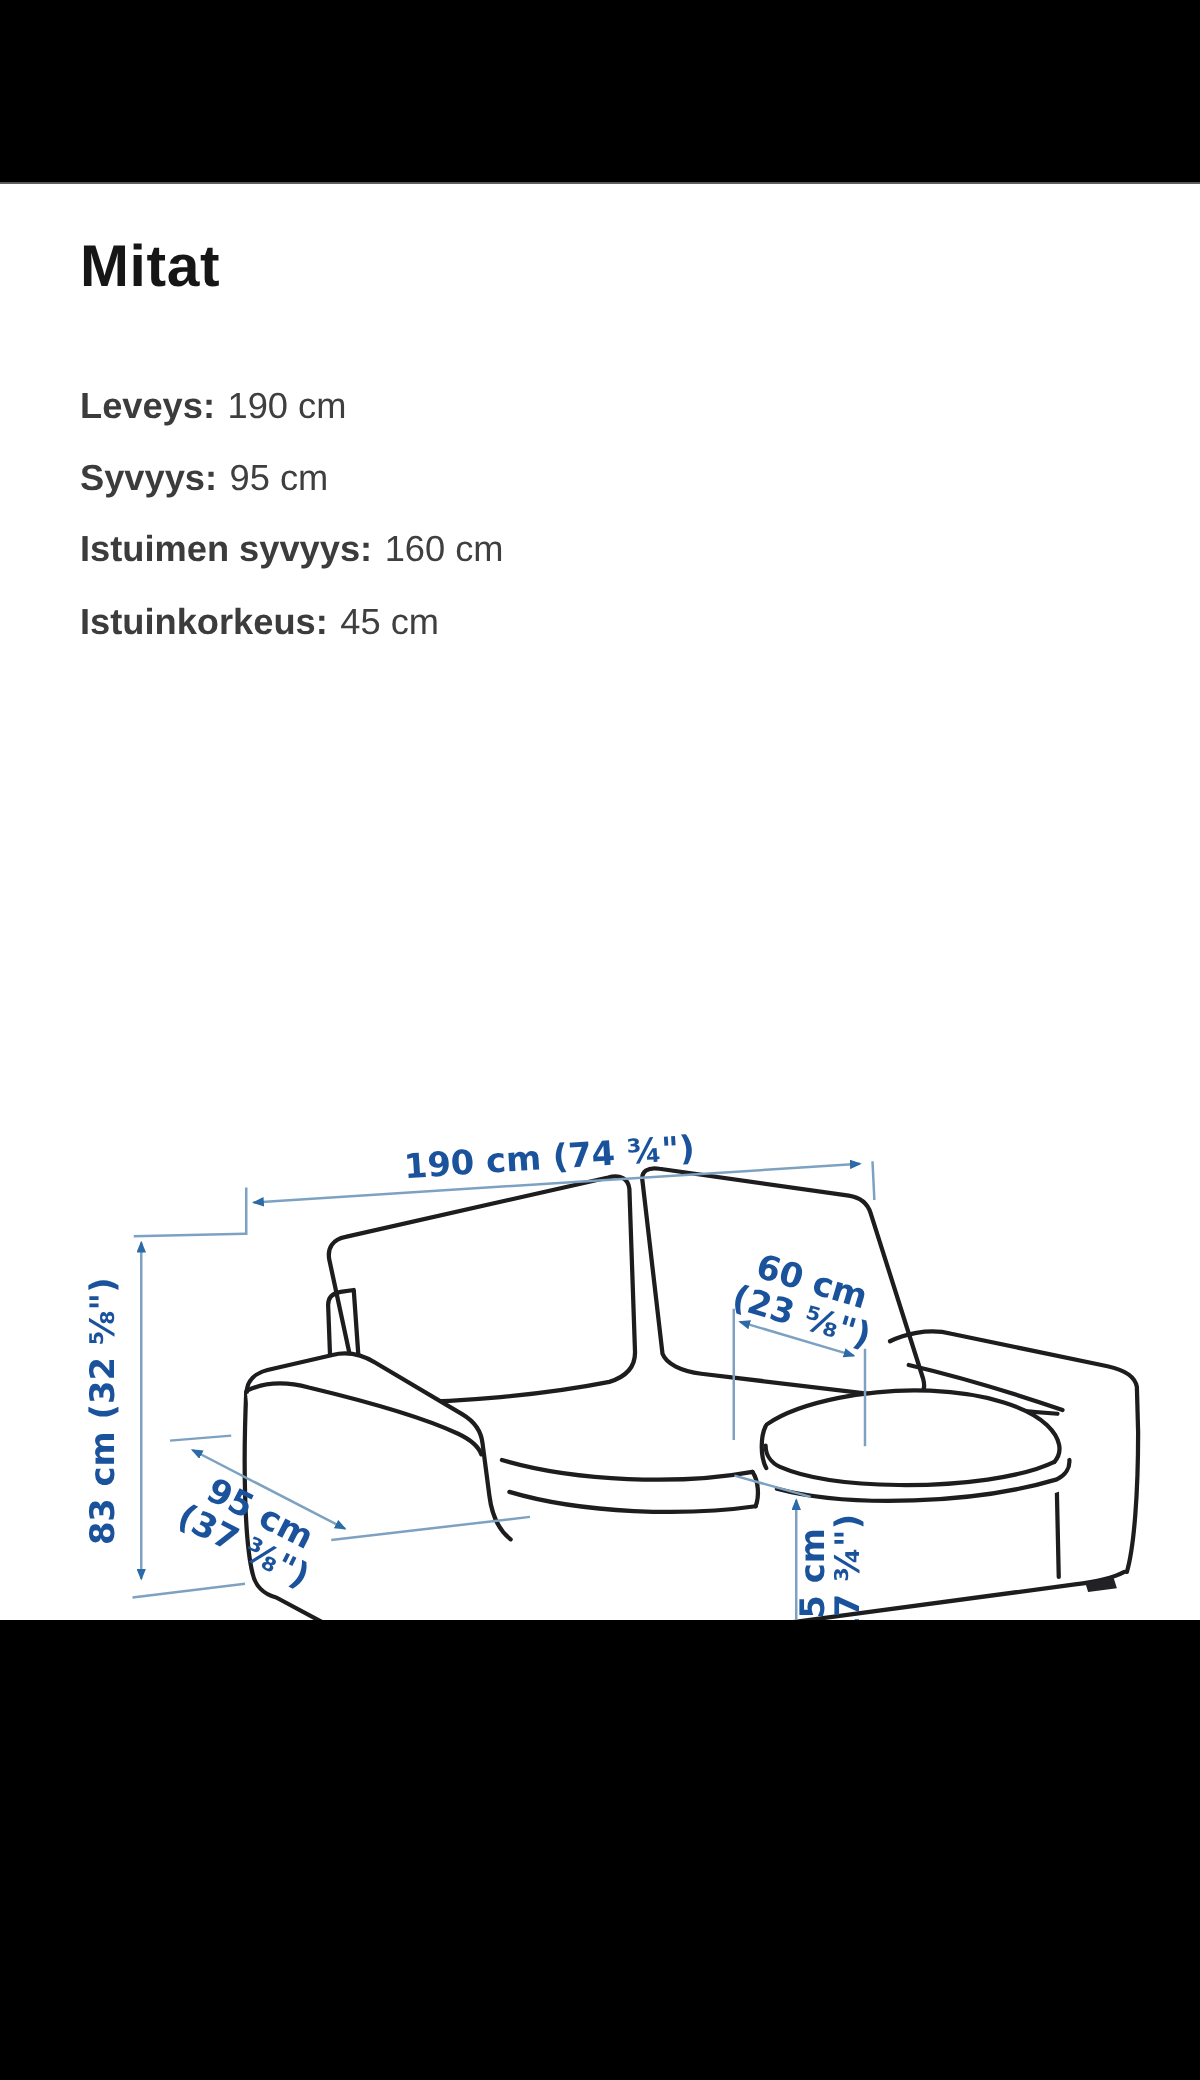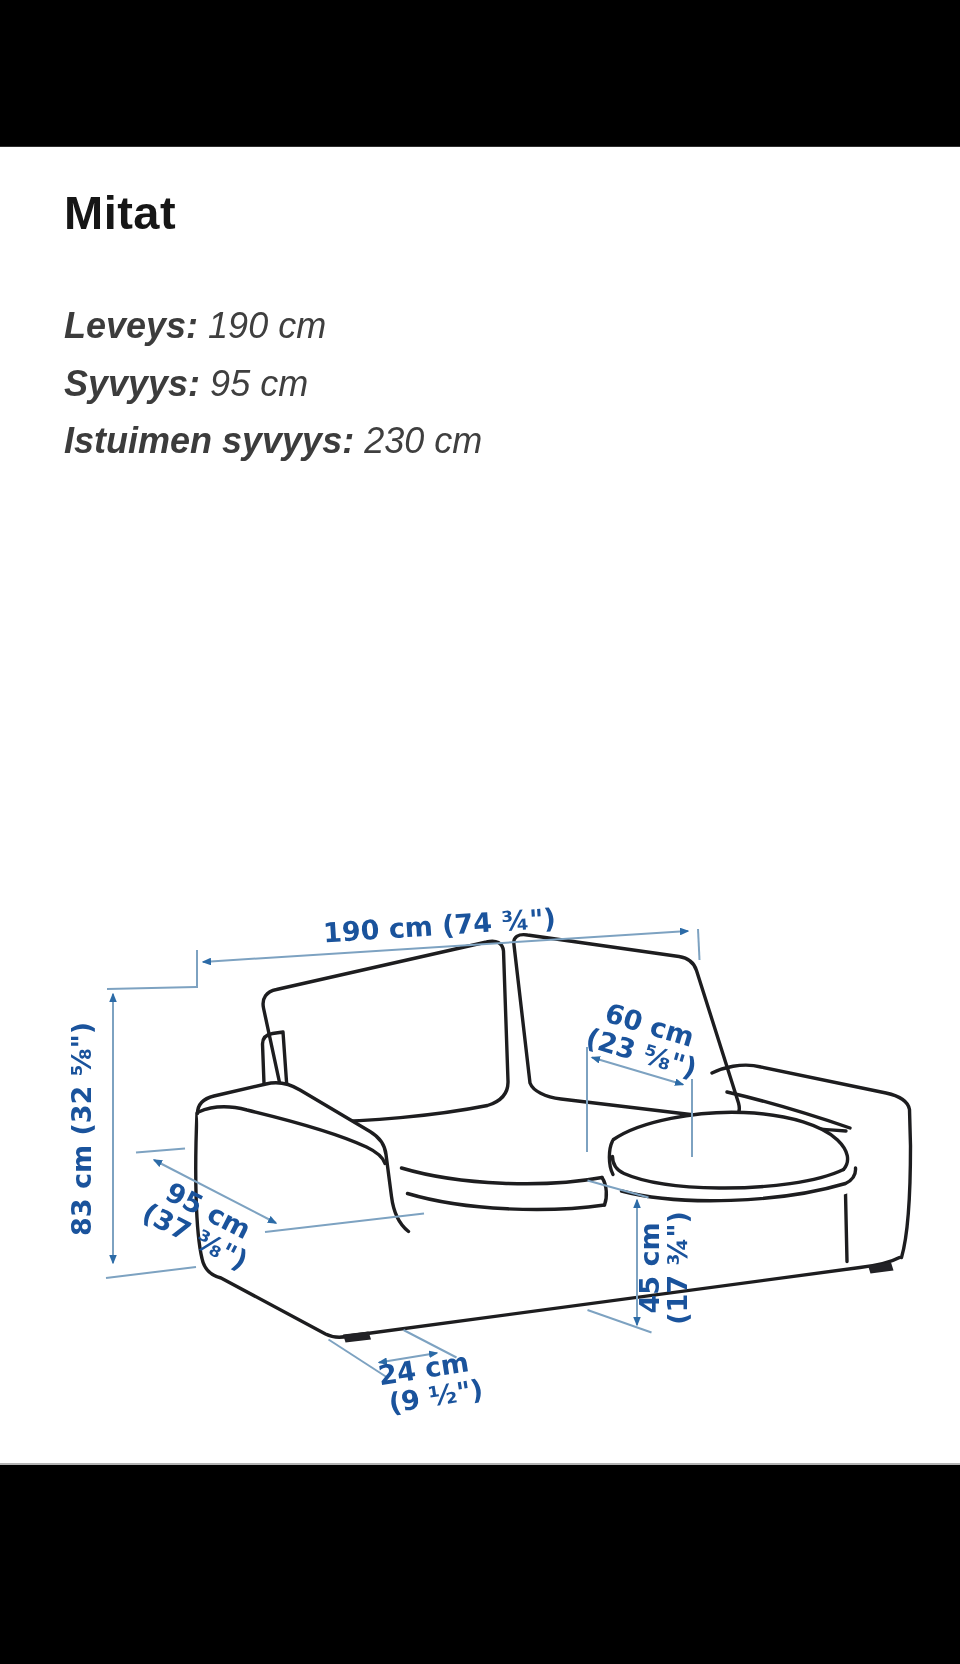--- a/index.html
+++ b/index.html
@@ -1,24 +1,24 @@
 <!DOCTYPE html>
 <html><head>
 <meta charset="utf-8">
 <style>
   html,body{margin:0;padding:0;background:#000;}
-  .screen{position:relative;width:960px;height:1664px;background:#000;overflow:hidden;
+  .screen{position:relative;width:960px;height:1296px;background:#000;overflow:hidden;
           font-family:"Liberation Sans","DejaVu Sans",sans-serif;}
   .topbar{position:absolute;left:0;top:0;width:960px;height:146px;background:#000;}
   .bottombar{position:absolute;left:0;top:1465px;width:960px;height:199px;background:#000;}
   .content{position:absolute;left:0;top:146px;width:960px;height:1319px;background:#ffffff;
            border-top:1px solid #2e2e2e;border-bottom:2px solid #b3b3b3;box-sizing:border-box;}
   .page-title{margin:38px 0 0 64px;font-size:47px;font-weight:700;color:#161616;letter-spacing:.5px;}
   .dim-list{margin:57px 0 0 64px;}
-  .dim-row{font-size:36px;line-height:57.5px;color:#3f3f3f;font-style:italic;}
+  .dim-row{font-size:29px;line-height:57.5px;color:#3f3f3f;}
   .dim-row b{font-weight:700;color:#3c3c3c;margin-right:10px;}
   .diagram-wrap{position:absolute;left:0;top:694px;width:960px;height:625px;}
   svg{display:block;}
   .sofa{fill:none;stroke:#1d1d1f;stroke-width:3.4;stroke-linecap:round;stroke-linejoin:round;}
   .sofa-fill{fill:#ffffff;stroke:none;}
   .leg{fill:#222226;stroke:none;}
   .dline{fill:none;stroke:#7da2c1;stroke-width:2;}
   .dtext{font-family:"DejaVu Sans","Liberation Sans",sans-serif;font-weight:700;font-size:27px;
          fill:#1a539c;text-anchor:middle;}
 </style>
@@ -32,21 +32,24 @@
     <h1 class="page-title">Mitat</h1>
 
     <div class="dim-list">
       <div class="dim-row">
         <b>Leveys:</b><span>190 cm</span>
       </div>
       <div class="dim-row">
         <b>Syvyys:</b><span>95 cm</span>
       </div>
       <div class="dim-row">
-        <b>Istuimen syvyys:</b><span>230 cm</span>
+        <b>Istuimen syvyys:</b><span>160 cm</span>
+      </div>
+      <div class="dim-row">
+        <b>Istuinkorkeus:</b><span>45 cm</span>
       </div>
     </div>
 
     <div class="diagram-wrap">
       <svg width="960" height="625" viewBox="0 0 960 625">
         <defs>
           <marker id="arr" viewBox="0 0 10 8" refX="8.5" refY="4" markerWidth="9.5" markerHeight="7.6" orient="auto-start-reverse" markerUnits="userSpaceOnUse">
             <path d="M0 0 L10 4 L0 8 Z" fill="#2c6ba7"></path>
           </marker>
         </defs>

